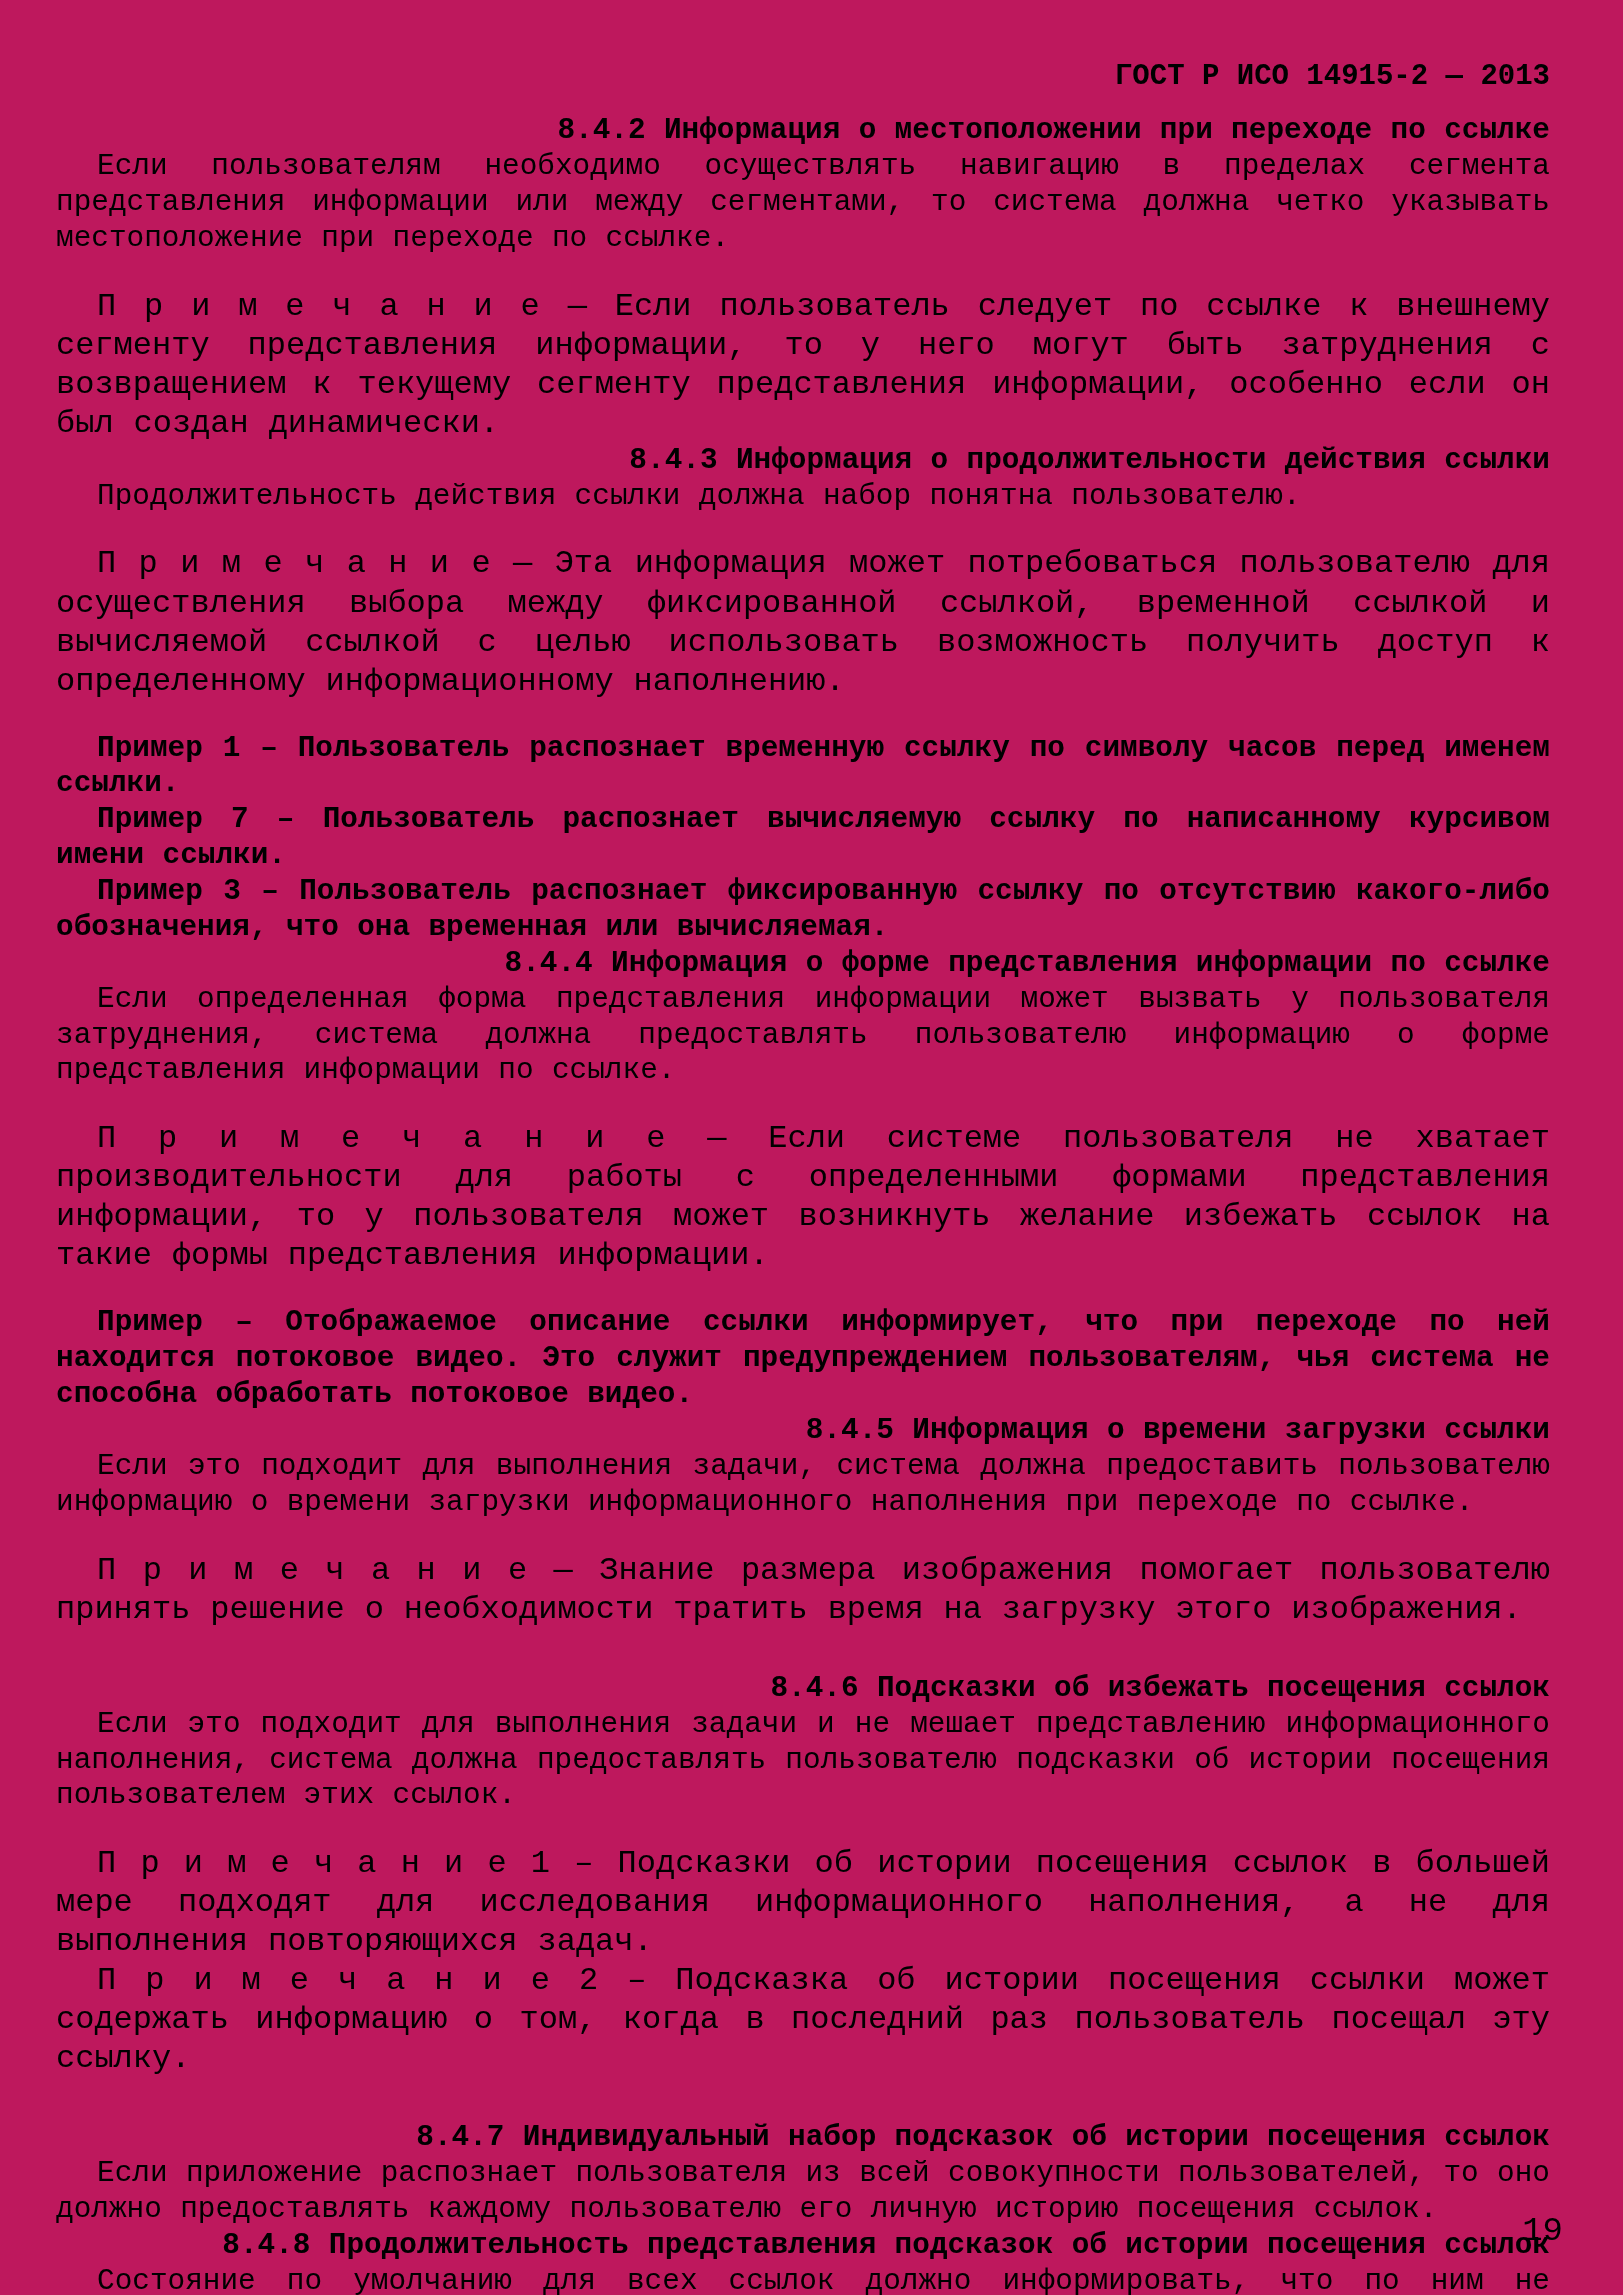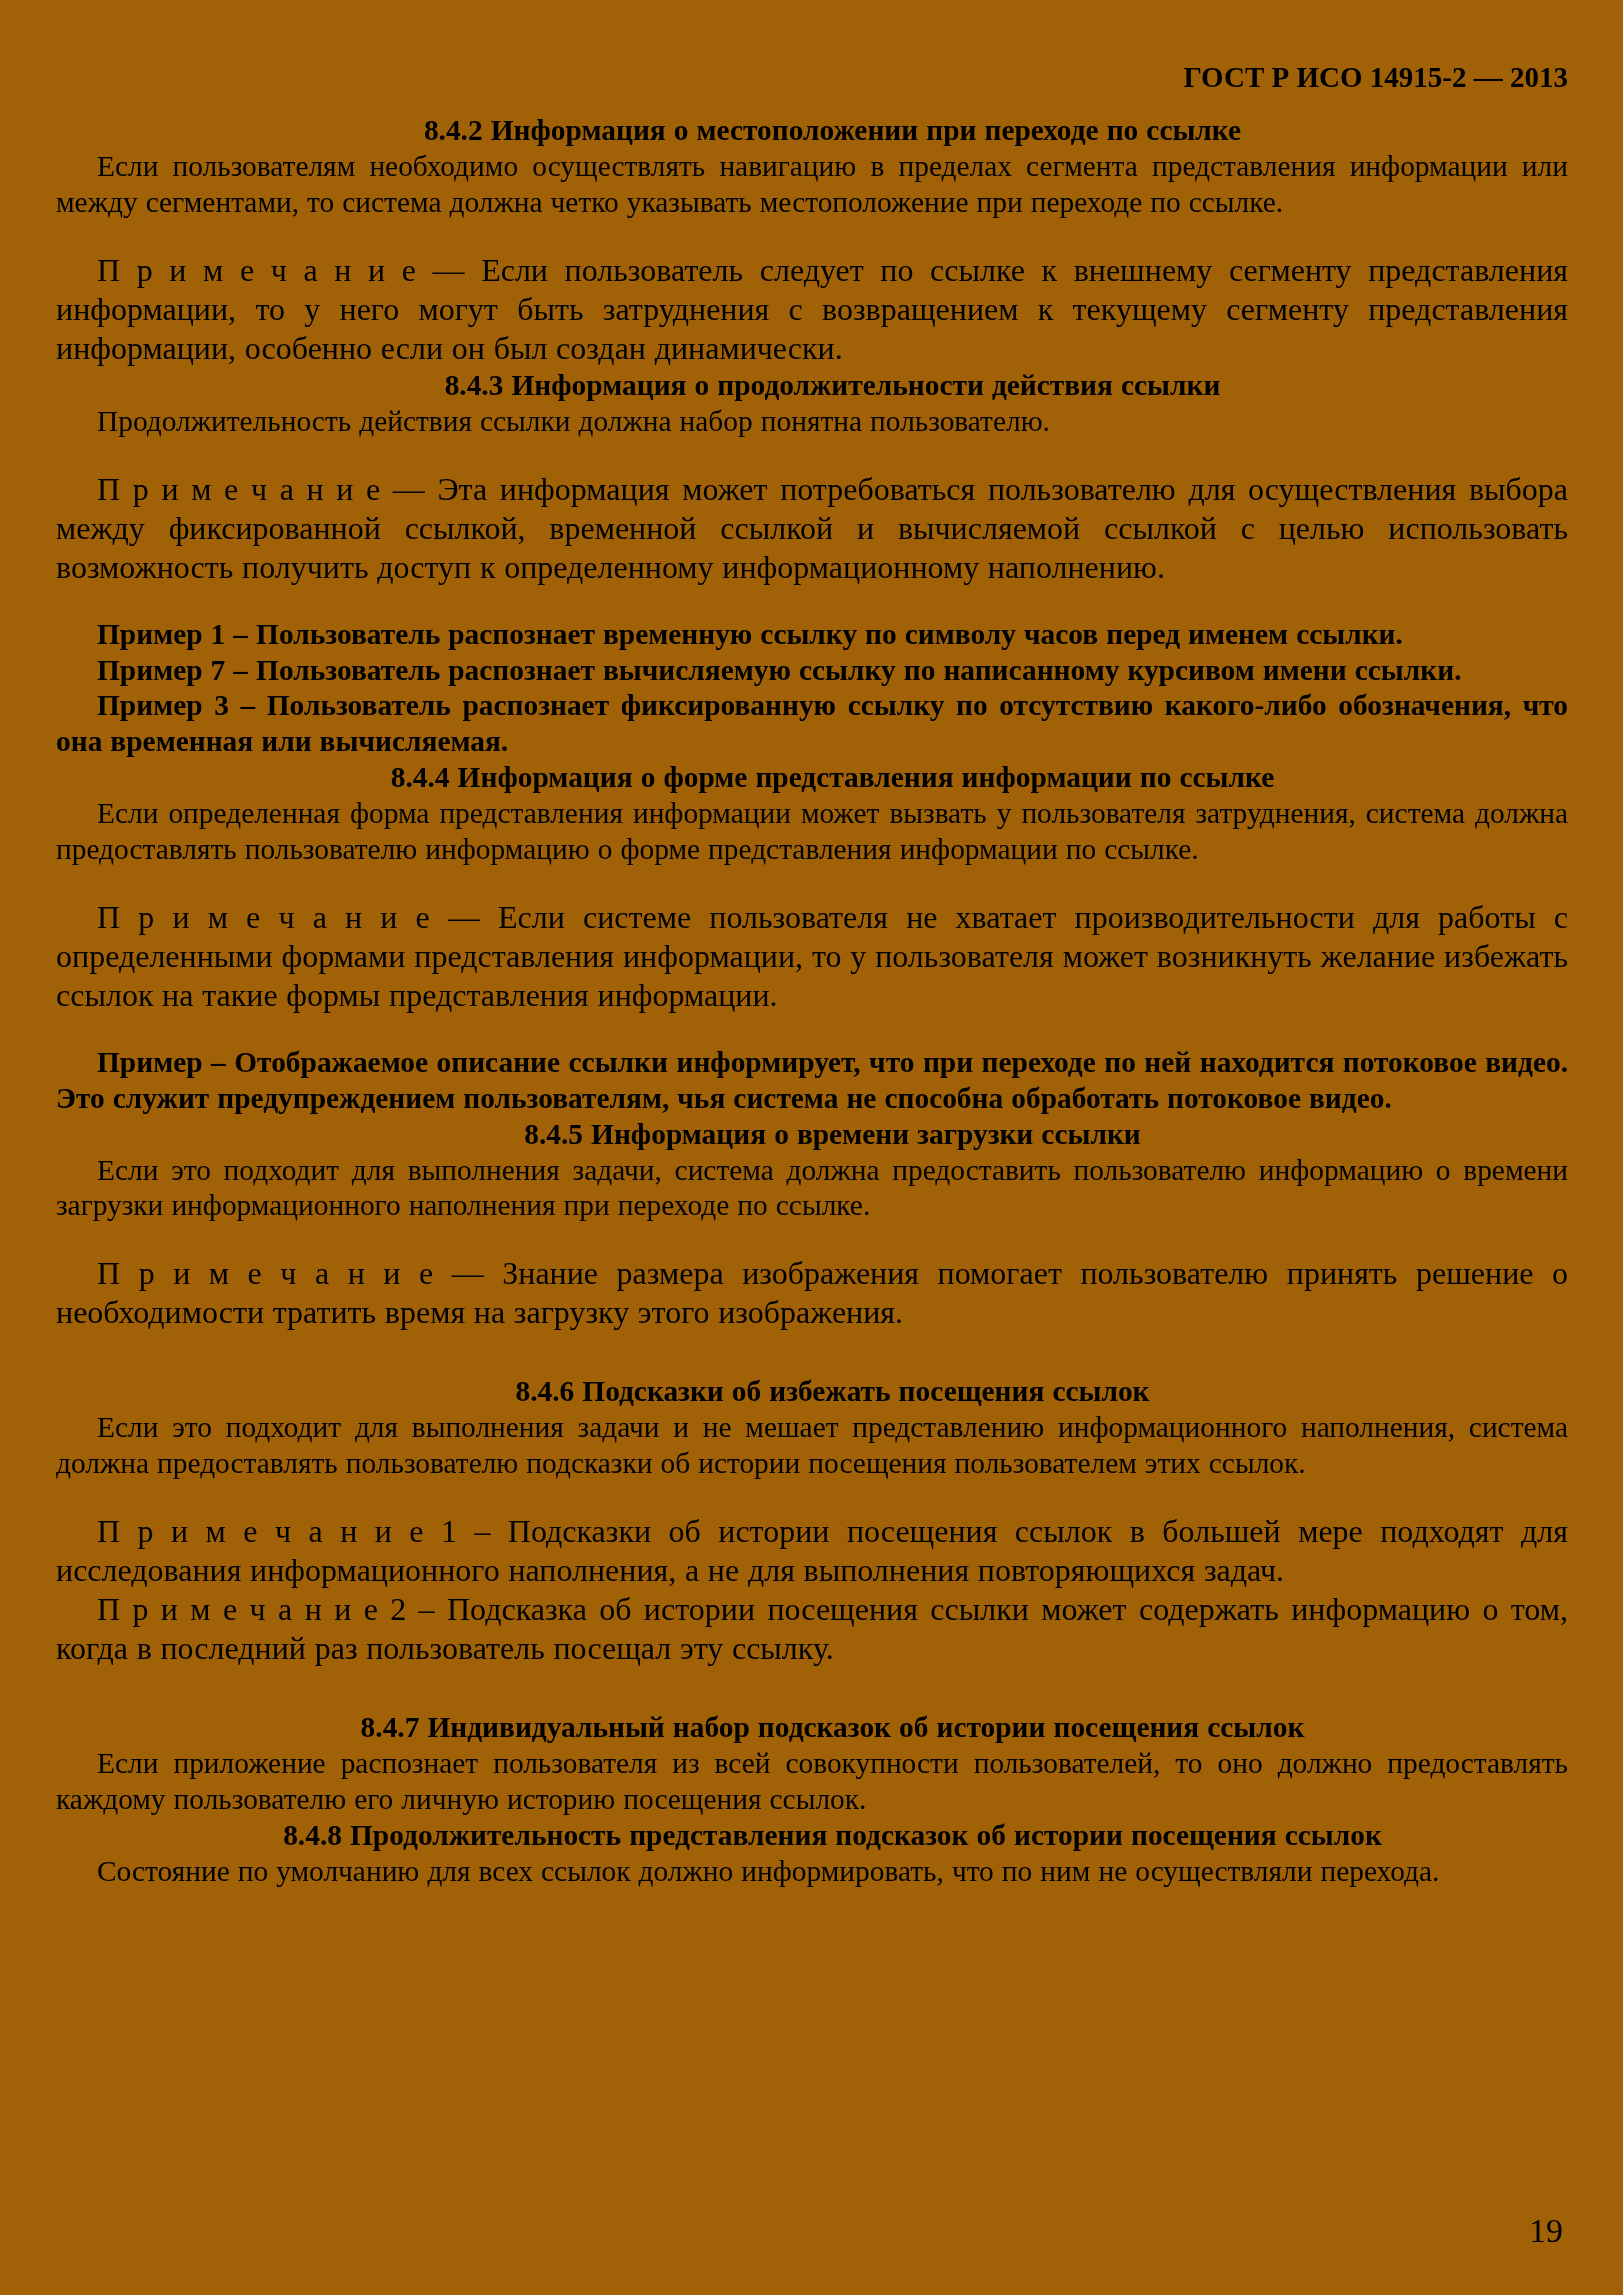--- a/index.html
+++ b/index.html
@@ -5,44 +5,44 @@
   html, body {
     margin: 0;
     padding: 0;
     background: #ffffff;
   }
   .page {
     position: relative;
     width: 1623px;
     height: 2295px;
     box-sizing: border-box;
-    background: #a16207;
+    background: #be185d;
     color: #000000;
-    font-family: Liberation Serif, serif;
-    padding: 60px 55px 0 56px;
+    font-family: Liberation Mono, monospace;
+    padding: 60px 73px 0 56px;
     overflow: hidden;
   }
   .doc-code {
     text-align: right;
     font-weight: bold;
     font-size: 29px;
     line-height: 1.2;
     margin-bottom: 18.3px;
   }
   main p {
     margin: 0;
     font-size: 29.4px;
     line-height: 1.22;
     text-align: justify;
     text-indent: 41px;
     word-spacing: 0.7px;
   }
   p.heading {
     font-weight: bold;
-    text-align: center;
+    text-align: right;
   }
   p.note {
     font-size: 32px;
     line-height: 1.22;
   }
   p.example {
     font-weight: bold;
   }
   p.gap-before {
     margin-top: 30px;

